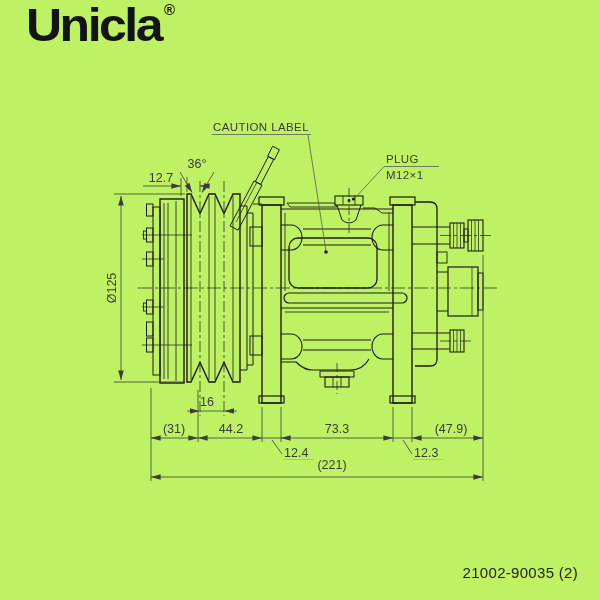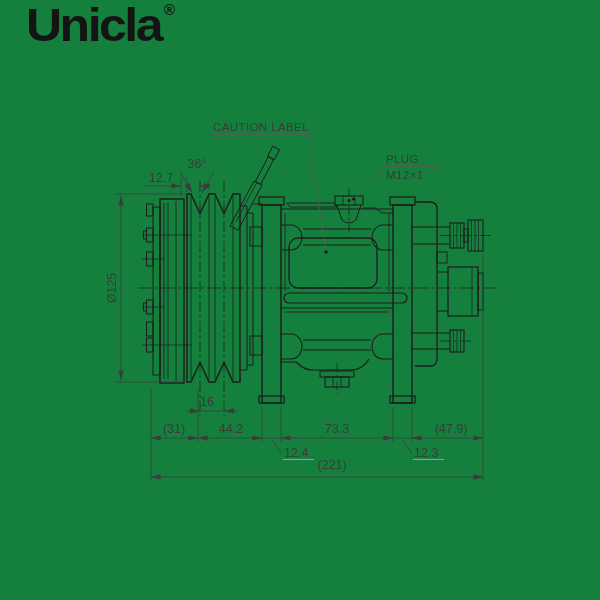--- a/index.html
+++ b/index.html
@@ -1,16 +1,16 @@
 <!DOCTYPE html>
 <html><head>
 <meta charset="utf-8">
 <style>
   html,body{margin:0;padding:0;background:#ffffff;}
-  .page{position:relative;width:600px;height:600px;background:#15803d;overflow:hidden;
+  .page{position:relative;width:600px;height:600px;background:#bef264;overflow:hidden;
         font-family:"Liberation Sans",sans-serif;}
   .logo{position:absolute;left:26px;top:2px;font-weight:bold;font-size:50px;
         letter-spacing:-2.5px;color:#141414;line-height:1;transform:scaleY(0.92);transform-origin:top left;}
   .logo sup{font-size:15px;letter-spacing:0;vertical-align:28px;margin-left:3px;font-weight:bold;}
   .partno{position:absolute;right:22px;top:564px;font-size:15px;color:#222;letter-spacing:0.3px;}
   svg text{font-family:"Liberation Sans",sans-serif;}
   .dimtxt{fill:#3a3a3a;font-size:12.5px;}
   .lbltxt{fill:#3a3a3a;font-size:11.5px;letter-spacing:0.4px;}
 </style>
 </head>
@@ -228,13 +228,14 @@
       <text class="dimtxt" x="174" y="433" text-anchor="middle">(31)</text>
       <text class="dimtxt" x="231" y="433" text-anchor="middle">44.2</text>
       <text class="dimtxt" x="337" y="433" text-anchor="middle">73.3</text>
       <text class="dimtxt" x="451" y="433" text-anchor="middle">(47.9)</text>
       <text class="dimtxt" x="284" y="457">12.4</text>
       <text class="dimtxt" x="414" y="457">12.3</text>
       <text class="dimtxt" x="332" y="469" text-anchor="middle">(221)</text>
     </g>
   </svg>
 
+  <div class="partno">21002-90035 (2)</div>
 </div>
 
 </body></html>

